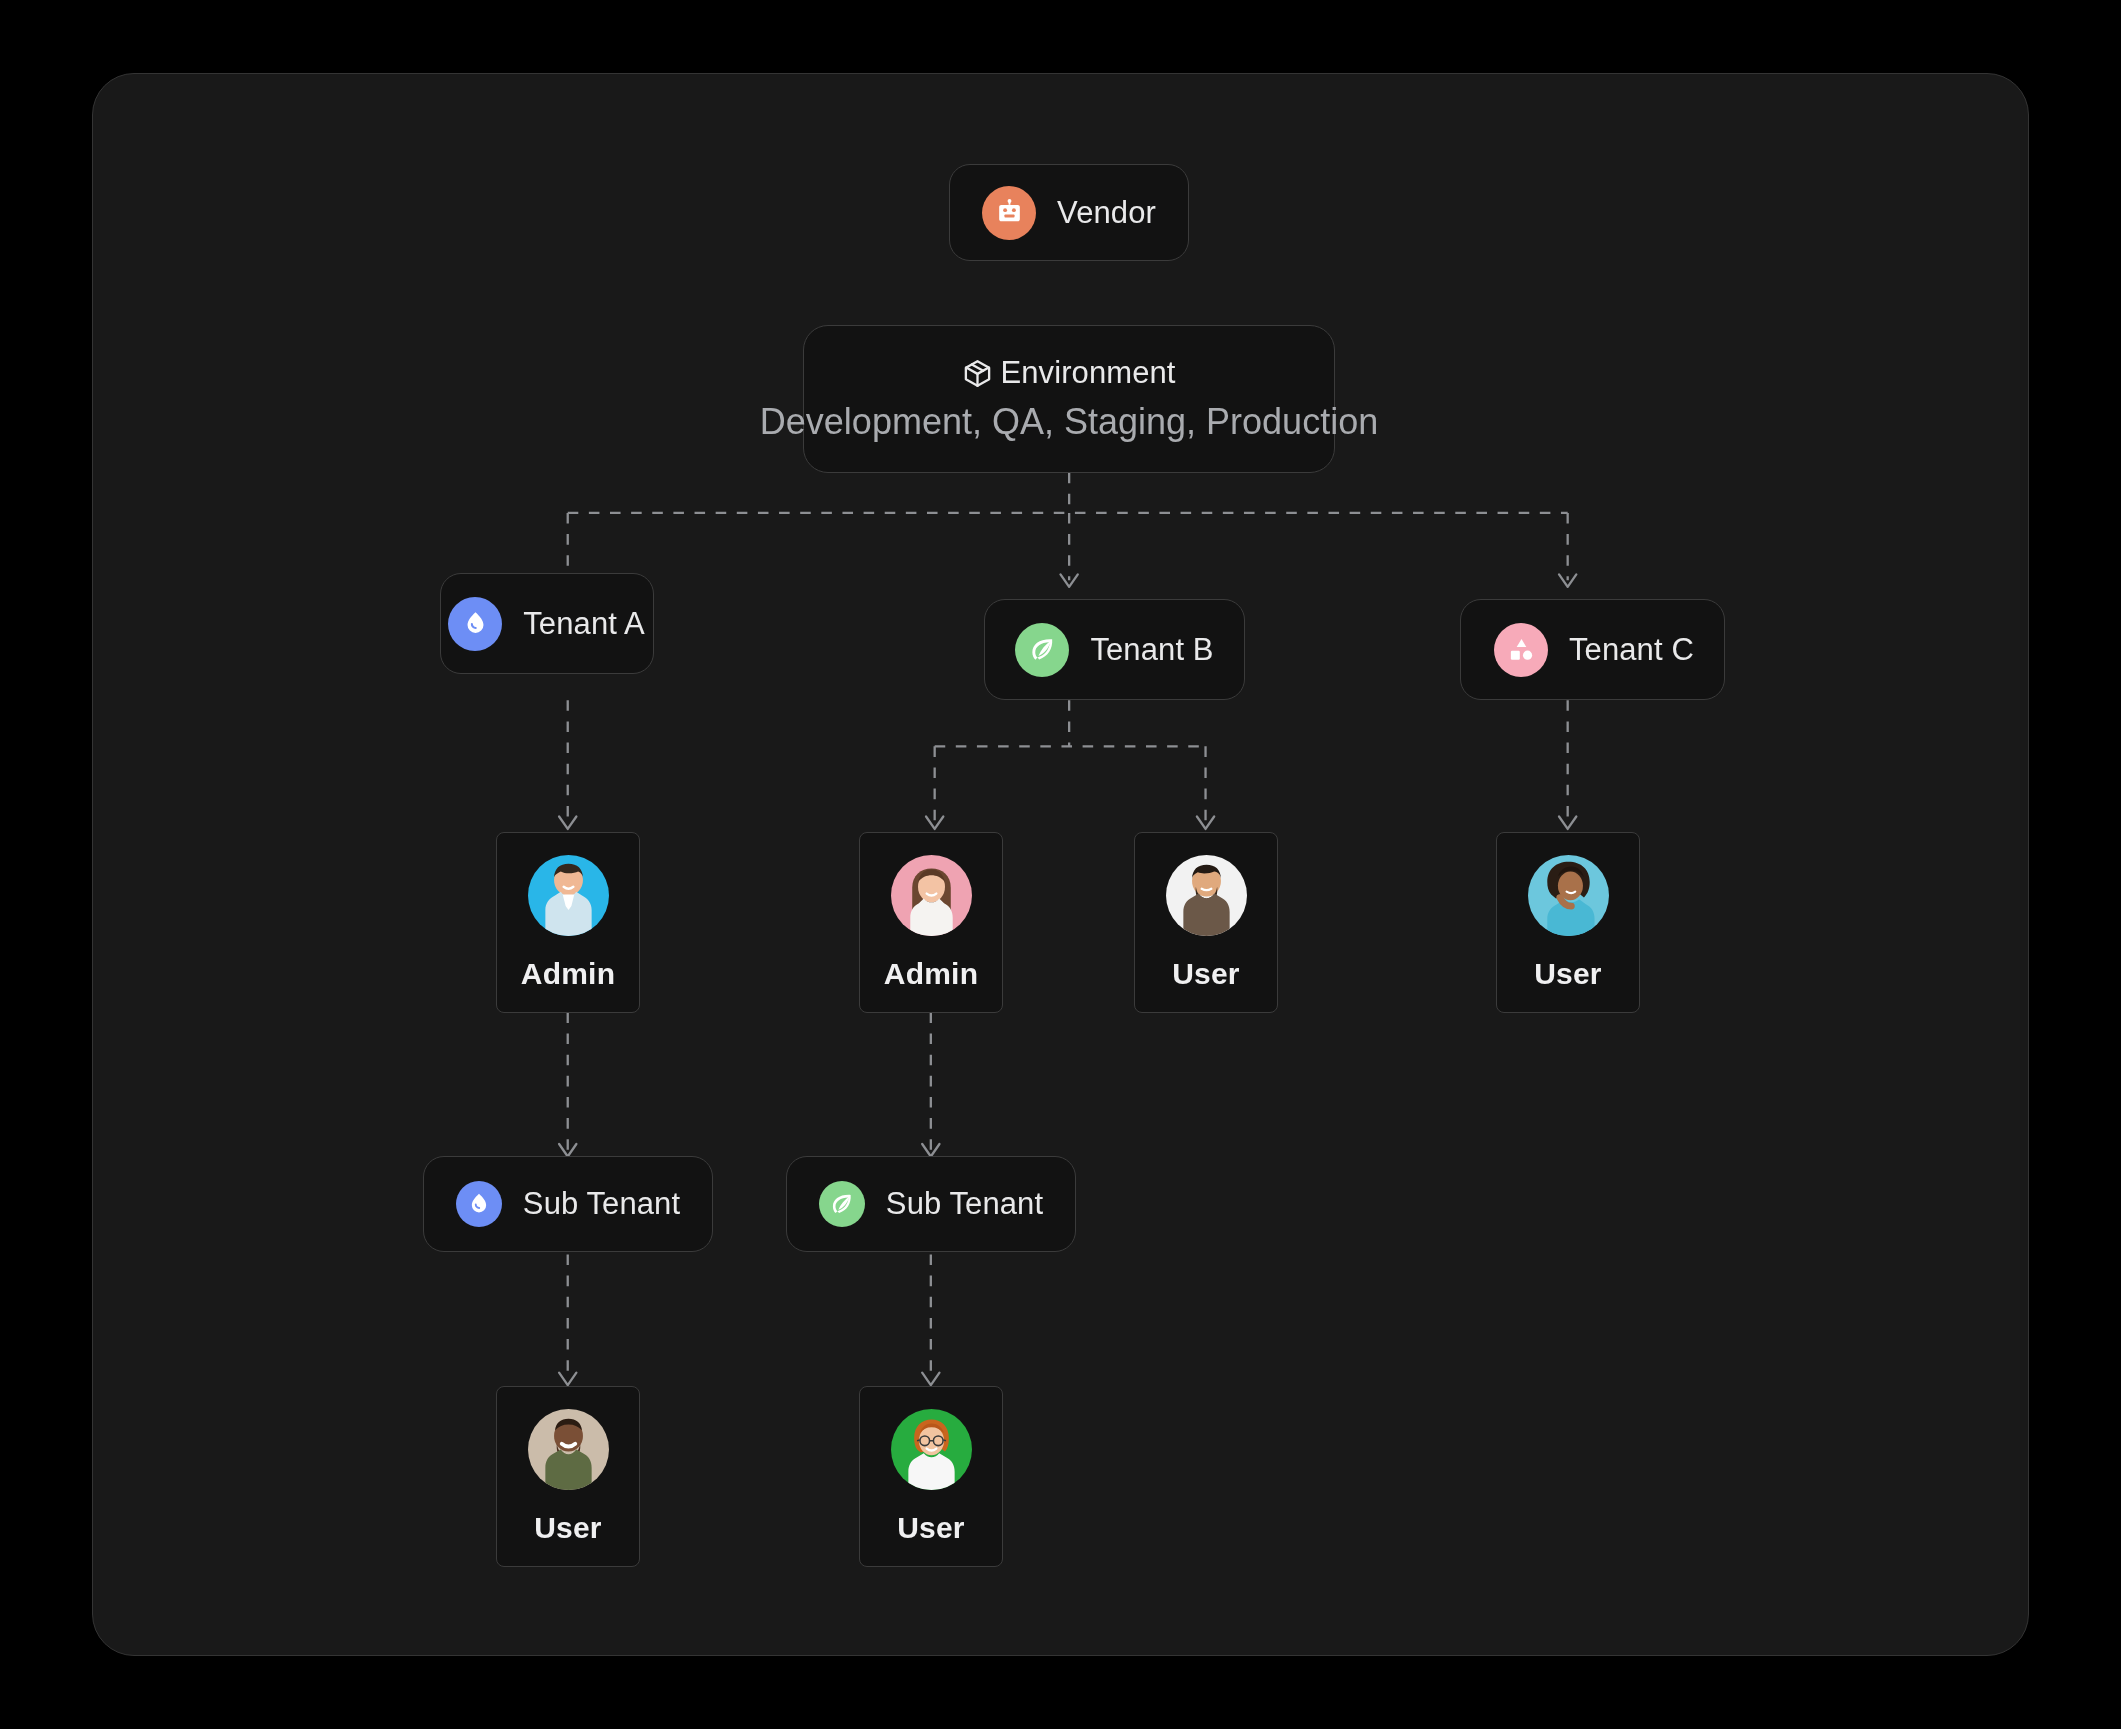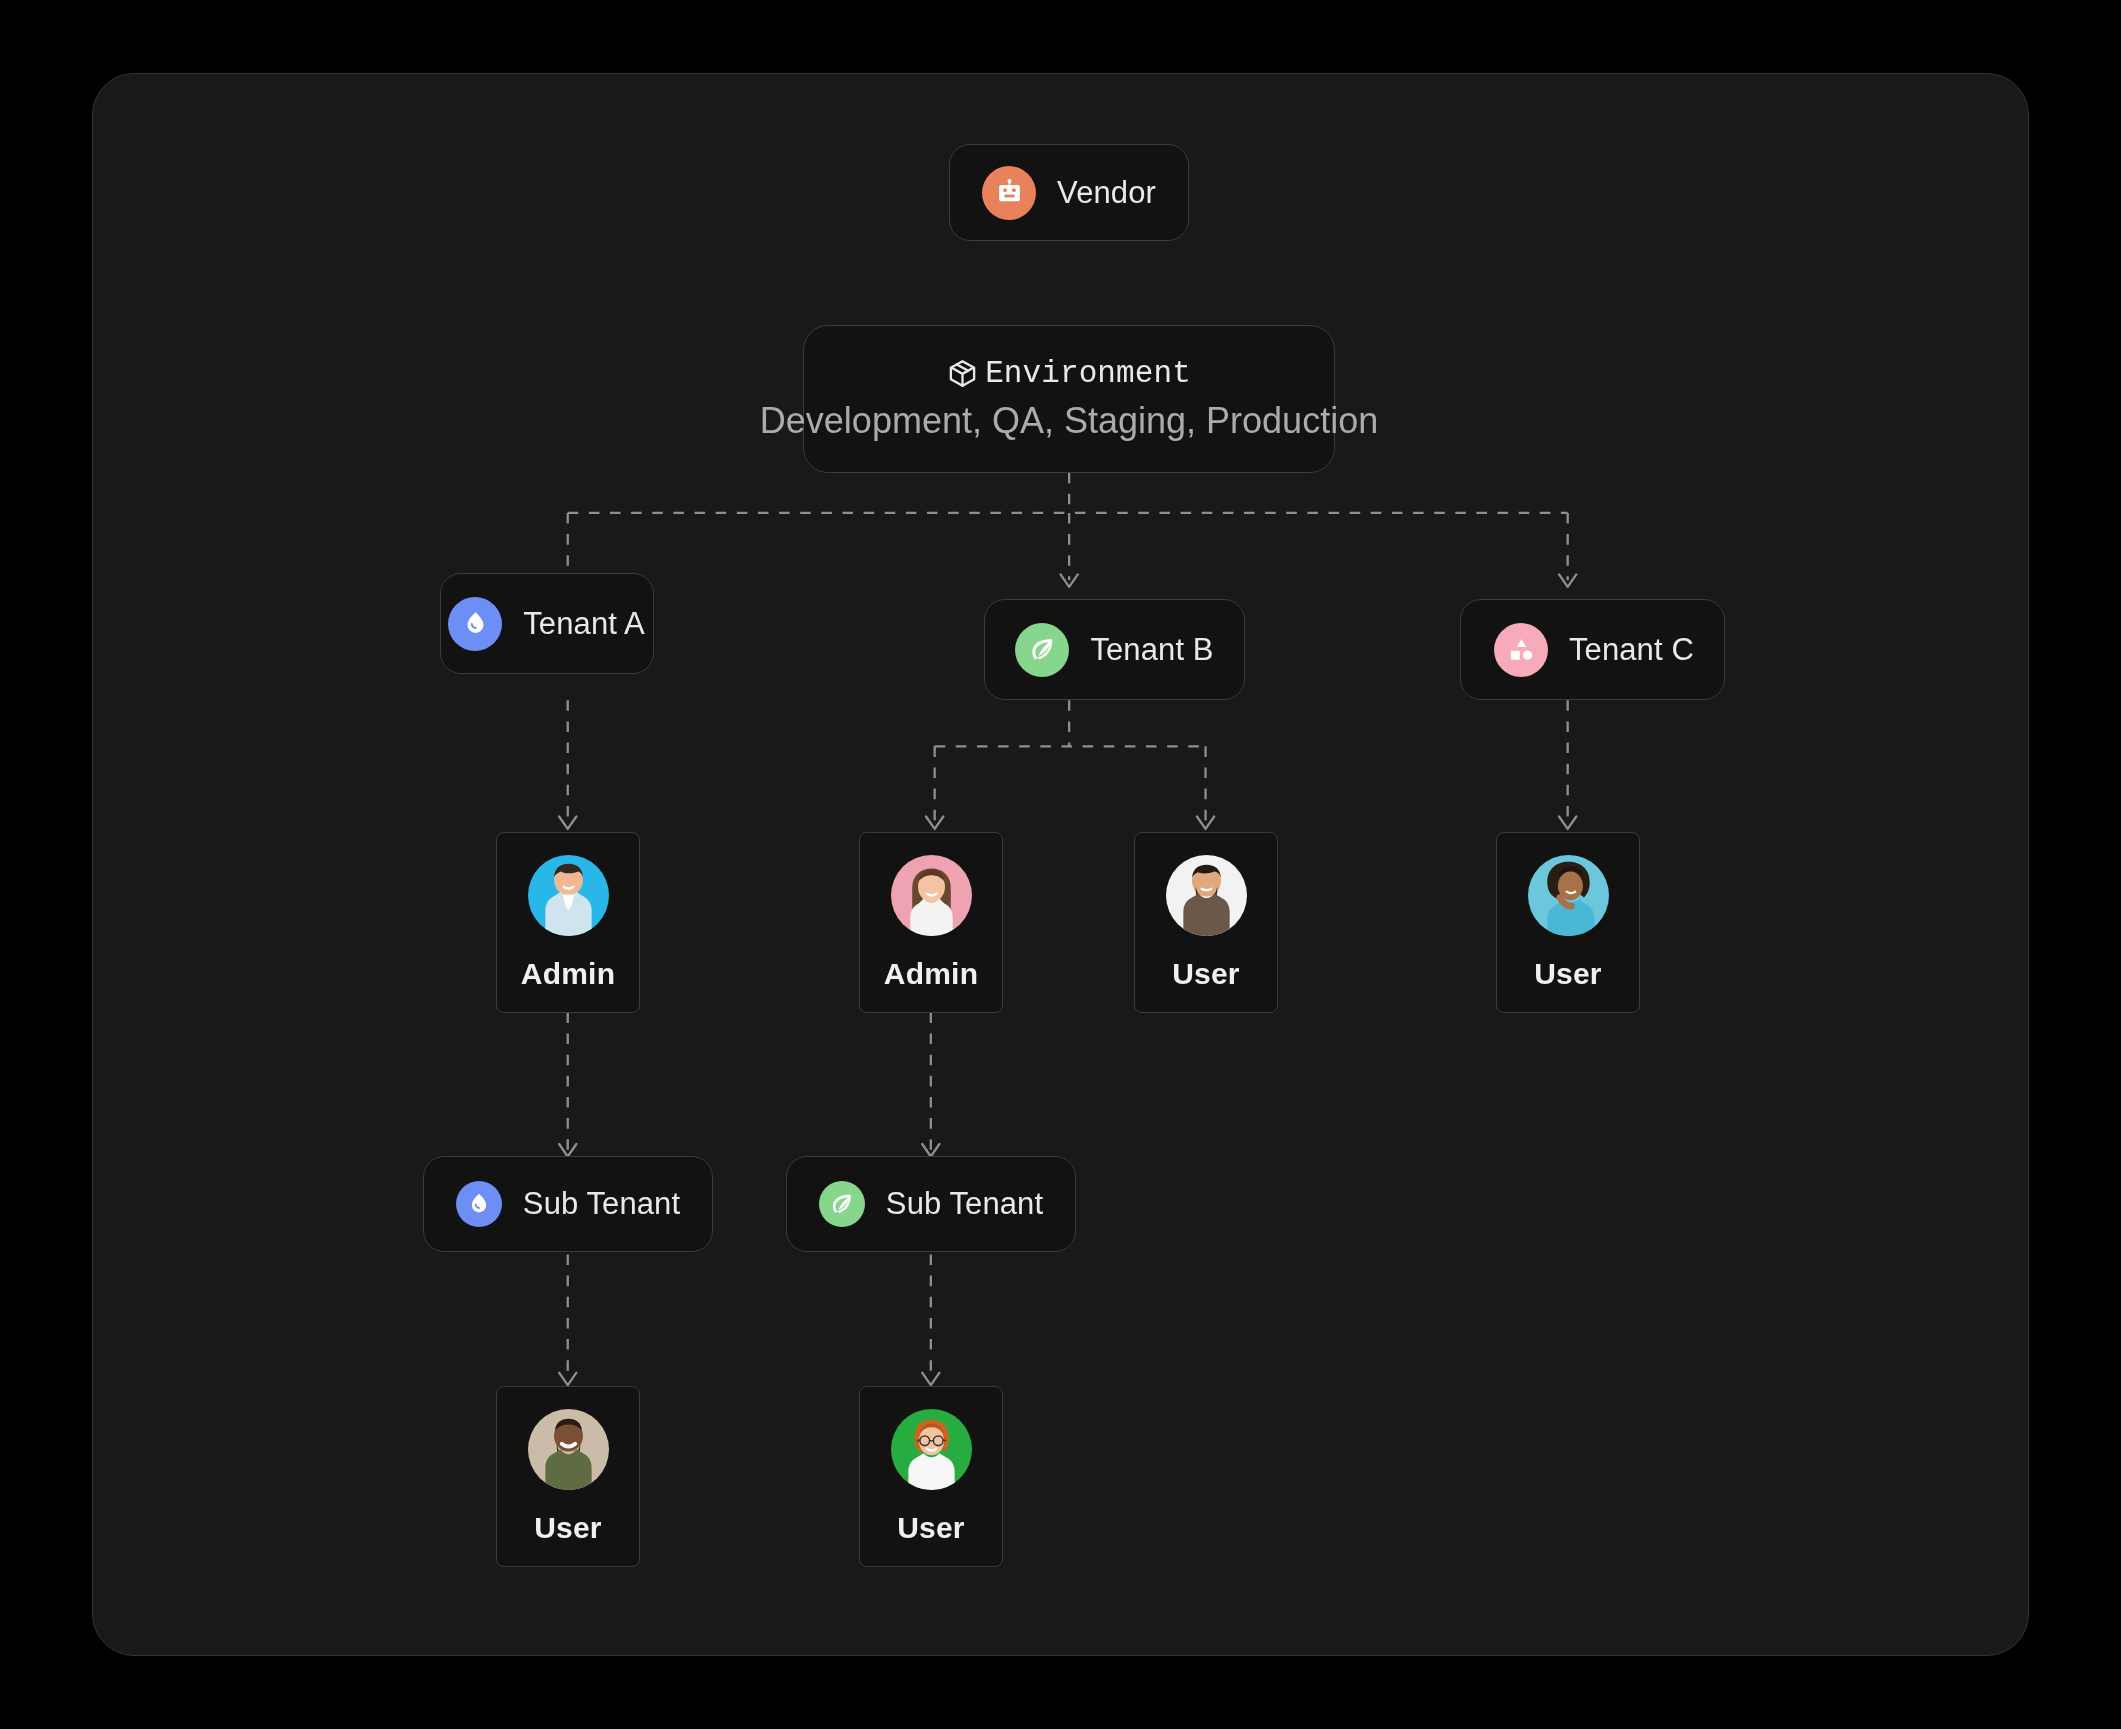--- a/index.html
+++ b/index.html
@@ -38,21 +38,21 @@
     font-weight:500;
     letter-spacing:0.1px;
     white-space:nowrap;
   }
   .node.env{
     flex-direction:column;
     gap:9.6px;
     border-radius:25px;
     padding:0 33px;
   }
-  .env-title-row{display:flex;align-items:center;gap:7px;font-family:Liberation Mono, monospace;}
+  .env-title-row{display:flex;align-items:center;gap:7px;}
   .env-sub{
     color:#a9abaf;
     font-size:36px;
     font-weight:400;
     white-space:nowrap;
   }
 
   
   .ico{
     width:54px;height:54px;border-radius:50%;
@@ -126,21 +126,21 @@
     <path d="M964 850 L973 863 L982 850"></path>
     <path d="M1246 850 L1255 863 L1264 850"></path>
     <path d="M1623 850 L1632 863 L1641 850"></path>
     <path d="M582 1191 L591 1204 L600 1191"></path>
     <path d="M960 1191 L969 1204 L978 1191"></path>
     <path d="M582 1429 L591 1442 L600 1429"></path>
     <path d="M960 1429 L969 1442 L978 1429"></path>
   </g>
 </svg>
 
-<div class="node pill" style="left:949px;top:144px;width:240px;height:97px;">
+<div class="node pill" style="left:949px;top:164px;width:240px;height:97px;">
   <span class="ico orange">
     <svg width="31" height="31" viewBox="0 0 24 24" fill="#fff">
       <circle cx="12" cy="3.1" r="1.5"></circle>
       <rect x="11.3" y="4" width="1.4" height="2"></rect>
       <path d="M5.6 6.2h12.8c.9 0 1.6.7 1.6 1.6v9.4c0 .9-.7 1.6-1.6 1.6H5.6c-.9 0-1.6-.7-1.6-1.6V7.8c0-.9.7-1.6 1.6-1.6z"></path>
       <circle cx="8.6" cy="10.2" r="1.5" fill="#e8825c"></circle>
       <circle cx="15.4" cy="10.2" r="1.5" fill="#e8825c"></circle>
       <rect x="8.1" y="13.6" width="7.8" height="2.3" rx=".6" fill="#e8825c"></rect>
     </svg>
   </span>

